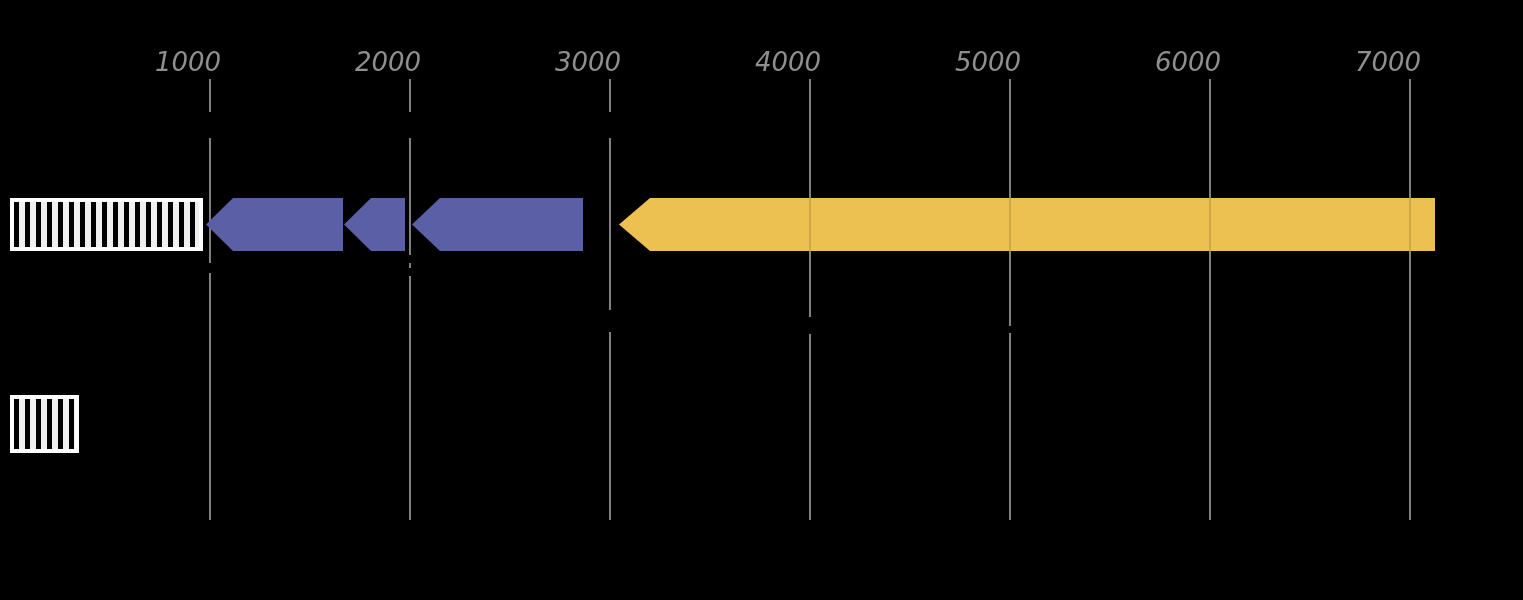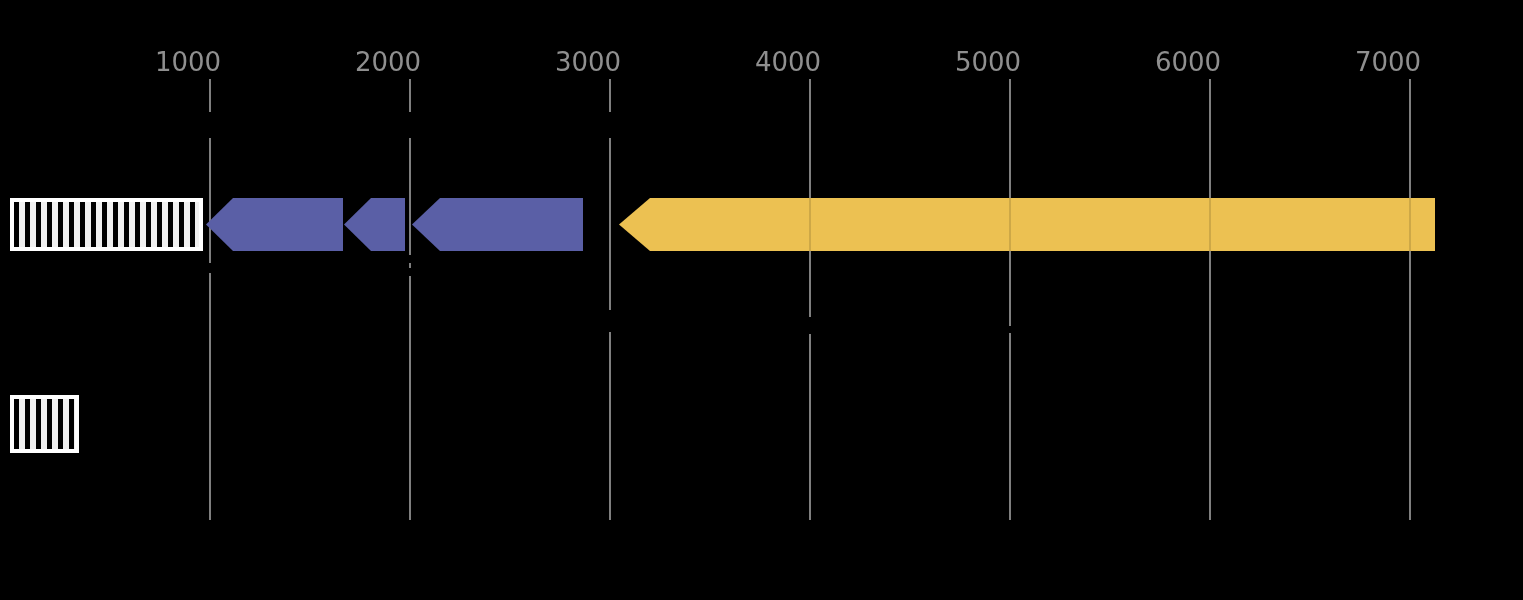--- a/index.html
+++ b/index.html
@@ -3,20 +3,21 @@
 <meta charset="utf-8">
 <style>
   html, body { margin: 0; padding: 0; background: #000; }
   .stage {
     position: relative;
     width: 1523px;
     height: 520px;
     background: #000000;
     overflow: hidden;
     font-family: "DejaVu Sans", sans-serif;
+    font-style: italic;
   }
   .stage svg { position: absolute; left: 0; top: 0; display: block; }
   text { font-family: "DejaVu Sans", sans-serif; }
 </style>
 </head>
 <body>
 
 <div class="stage">
   <svg id="plot" width="1523" height="600" viewBox="0 0 1523 600">
       <rect x="0" y="0" width="1523" height="600" fill="#000000"></rect>

